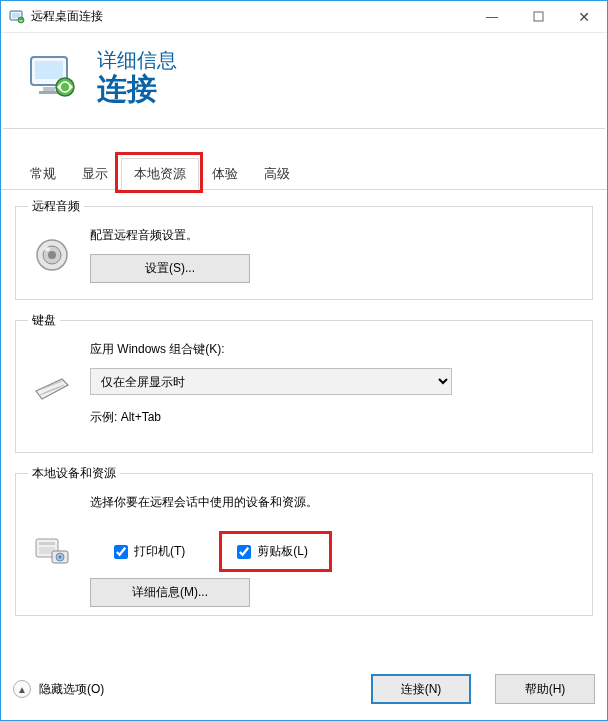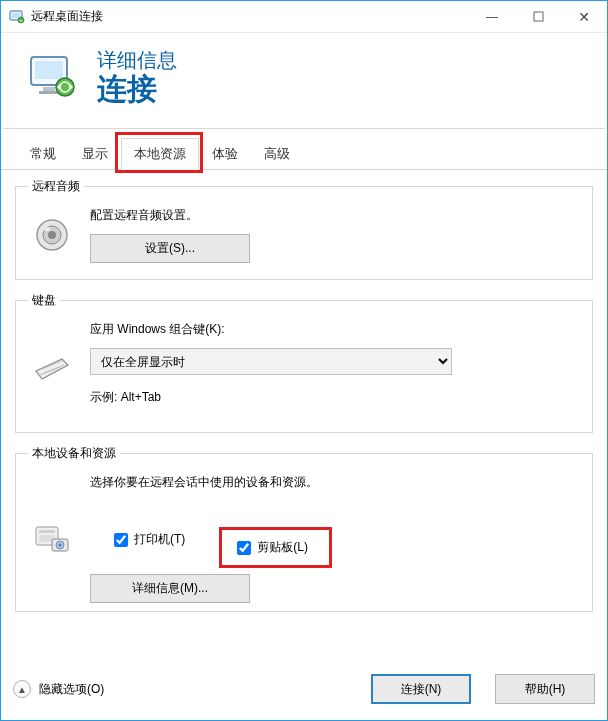--- a/index.html
+++ b/index.html
@@ -58,21 +58,21 @@
     margin: 0 2px;
   }
   .brand .brand-icon { width: 50px; height: 50px; margin-right: 20px; }
   .brand-text .line1 { font-size: 20px; color: var(--blue-accent); }
   .brand-text .line2 { font-size: 30px; color: var(--blue-accent); font-weight: 600; line-height: 1; }
   
   .tab-strip {
     display: flex;
     align-items: flex-start;
     padding-left: 16px;
-    margin-top: 9px;
+    margin-top: 29px;
     border-bottom: 1px solid var(--win-border);
   }
   .tab-strip .tab {
     padding: 6px 12px;
     font-size: 13px;
     color: #333;
     border: 1px solid transparent;
     margin-bottom: -1px;
     background: transparent;
     position: relative;
@@ -301,21 +301,21 @@
             <circle cx="28" cy="26" r="1.5" fill="#5a7aa0"></circle>
           </svg>
         </span>
         <div class="group-fields">
           <div class="desc">选择你要在远程会话中使用的设备和资源。</div>
           <div class="checkbox-row">
             <label class="checkbox-item">
               <input type="checkbox" checked="" style="">
               <span>打印机(T)</span>
             </label>
-            <span style="position:relative; display:inline-block;margin-top:16px;">
+            <span style="position:relative; display:inline-block;">
               <label class="checkbox-item">
                 <input type="checkbox" checked="" style="">
                 <span>剪贴板(L)</span>
               </label>
               <div class="highlight-box" style="top:-10px; left:-12px; right:-18px; bottom:-10px;"></div>
             </span>
           </div>
           <button class="win-button">详细信息(M)...</button>
         </div>
       </div>

